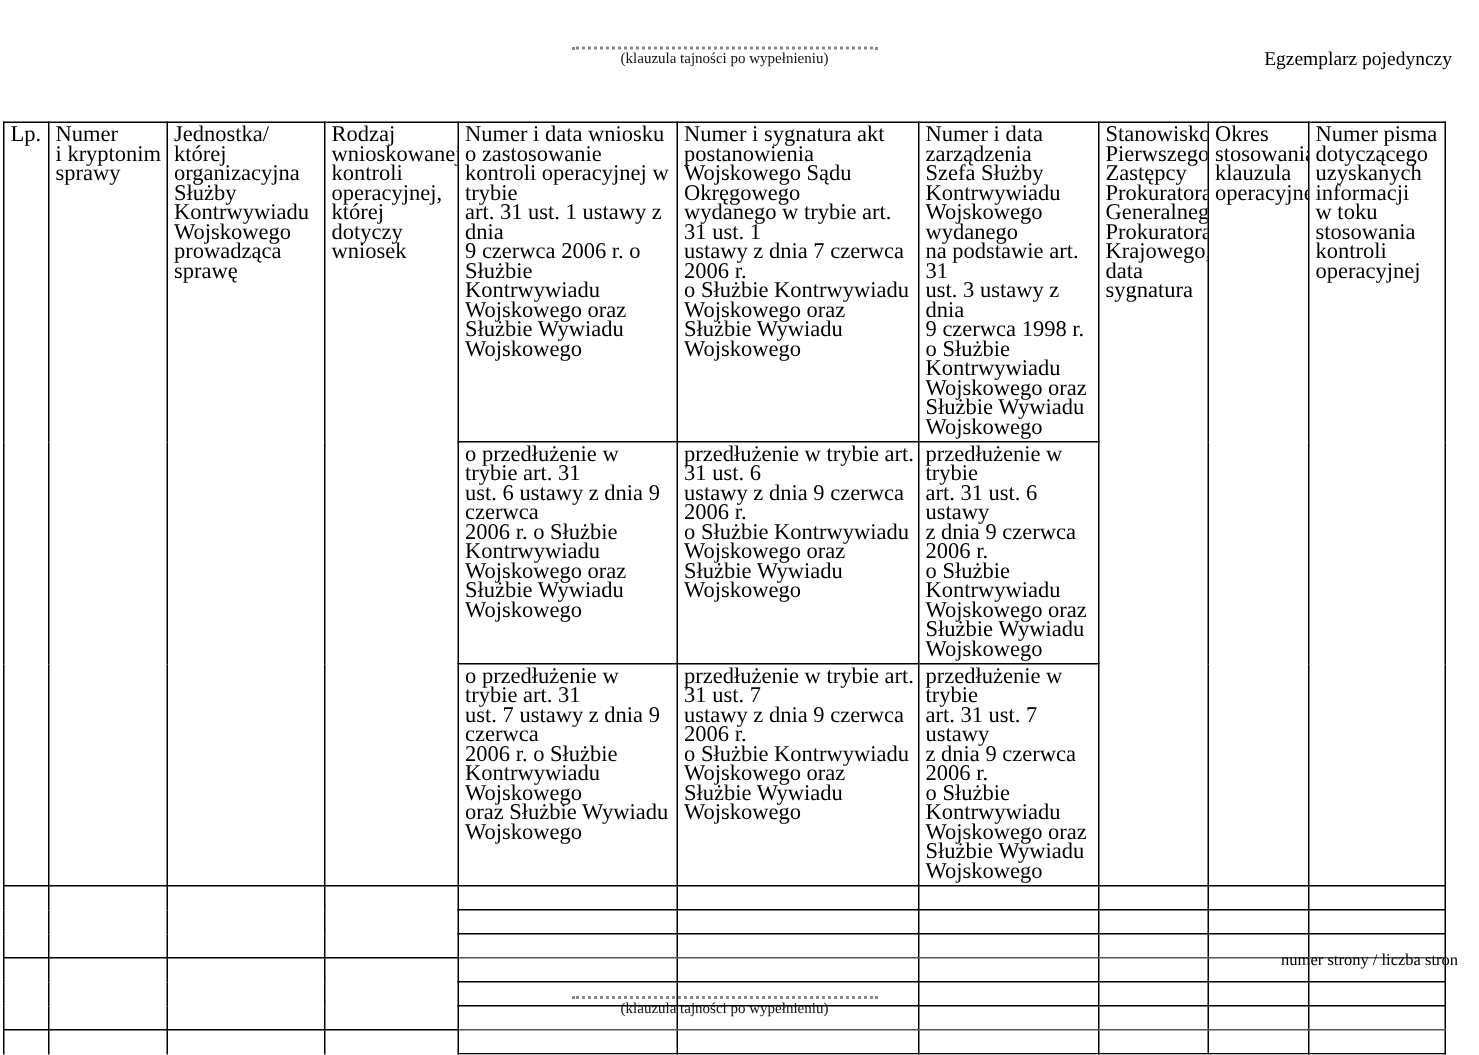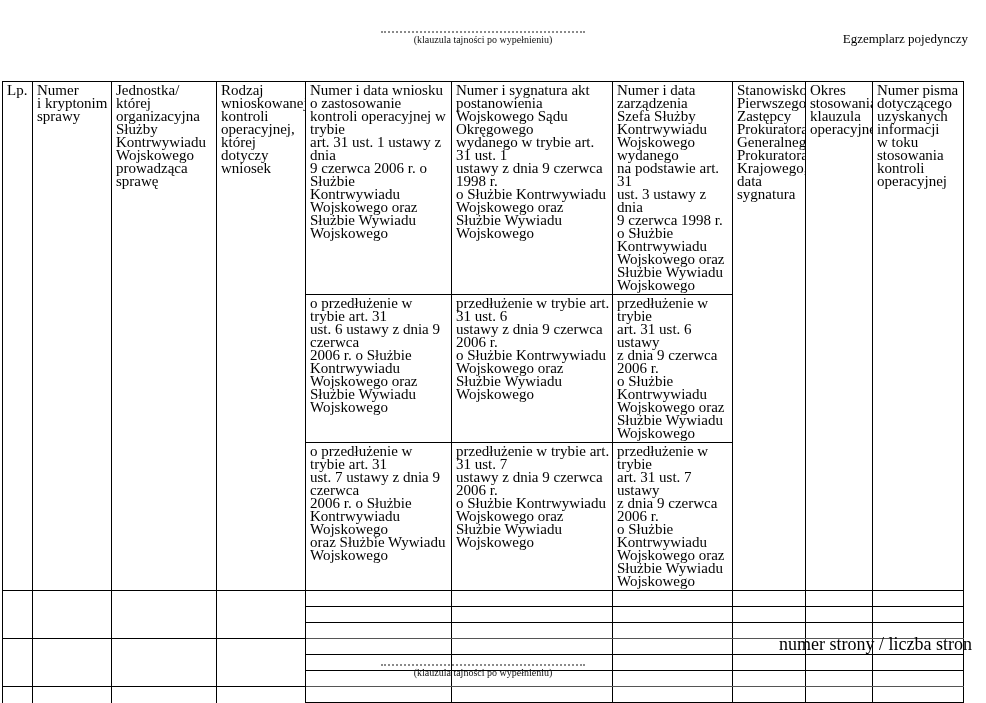--- a/index.html
+++ b/index.html
@@ -12,21 +12,21 @@
   }
   .page { position: relative; width: 986px; height: 499px; }
 
   .clause { position: absolute; width: 290px; text-align: center; }
   .clause-top { left: 338px; top: 25px; }
   .clause-bottom { left: 338px; top: 658px; }
   .dots { width: 204px; height: 6px; margin: 0 auto; border-bottom: 2px dotted #8a8a8a; }
   .clause-label { font-size: 10px; color: #111; margin-top: 1px; }
 
   .copy-note { position: absolute; top: 31px; right: 18px; font-size: 13px; }
-  .page-note { position: absolute; top: 634px; right: 14px; font-size: 18px; }
+  .page-note { position: absolute; top: 634px; right: 14px; font-size: 11px; }
 
   table.register {
     position: absolute; left: 2px; top: 81px;
     width: 962px;
     border-collapse: collapse;
     table-layout: fixed;
   }
   .register th, .register td {
     border: 1px solid #000;
     overflow: hidden;
@@ -94,21 +94,21 @@
         <th>Numer i data wniosku
 o zastosowanie
 kontroli operacyjnej w trybie
 art. 31 ust. 1 ustawy z dnia
 9 czerwca 2006 r. o Służbie
 Kontrwywiadu Wojskowego oraz
 Służbie Wywiadu Wojskowego</th>
         <th>Numer i sygnatura akt postanowienia
 Wojskowego Sądu Okręgowego
 wydanego w trybie art. 31 ust. 1
-ustawy z dnia 9 czerwca 1998 r.
+ustawy z dnia 7 czerwca 2006 r.
 o Służbie Kontrwywiadu
 Wojskowego oraz Służbie Wywiadu
 Wojskowego</th>
         <th>Numer i data zarządzenia
 Szefa Służby
 Kontrwywiadu
 Wojskowego wydanego
 na podstawie art. 31
 ust. 3 ustawy z dnia
 9 czerwca 1998 r.

